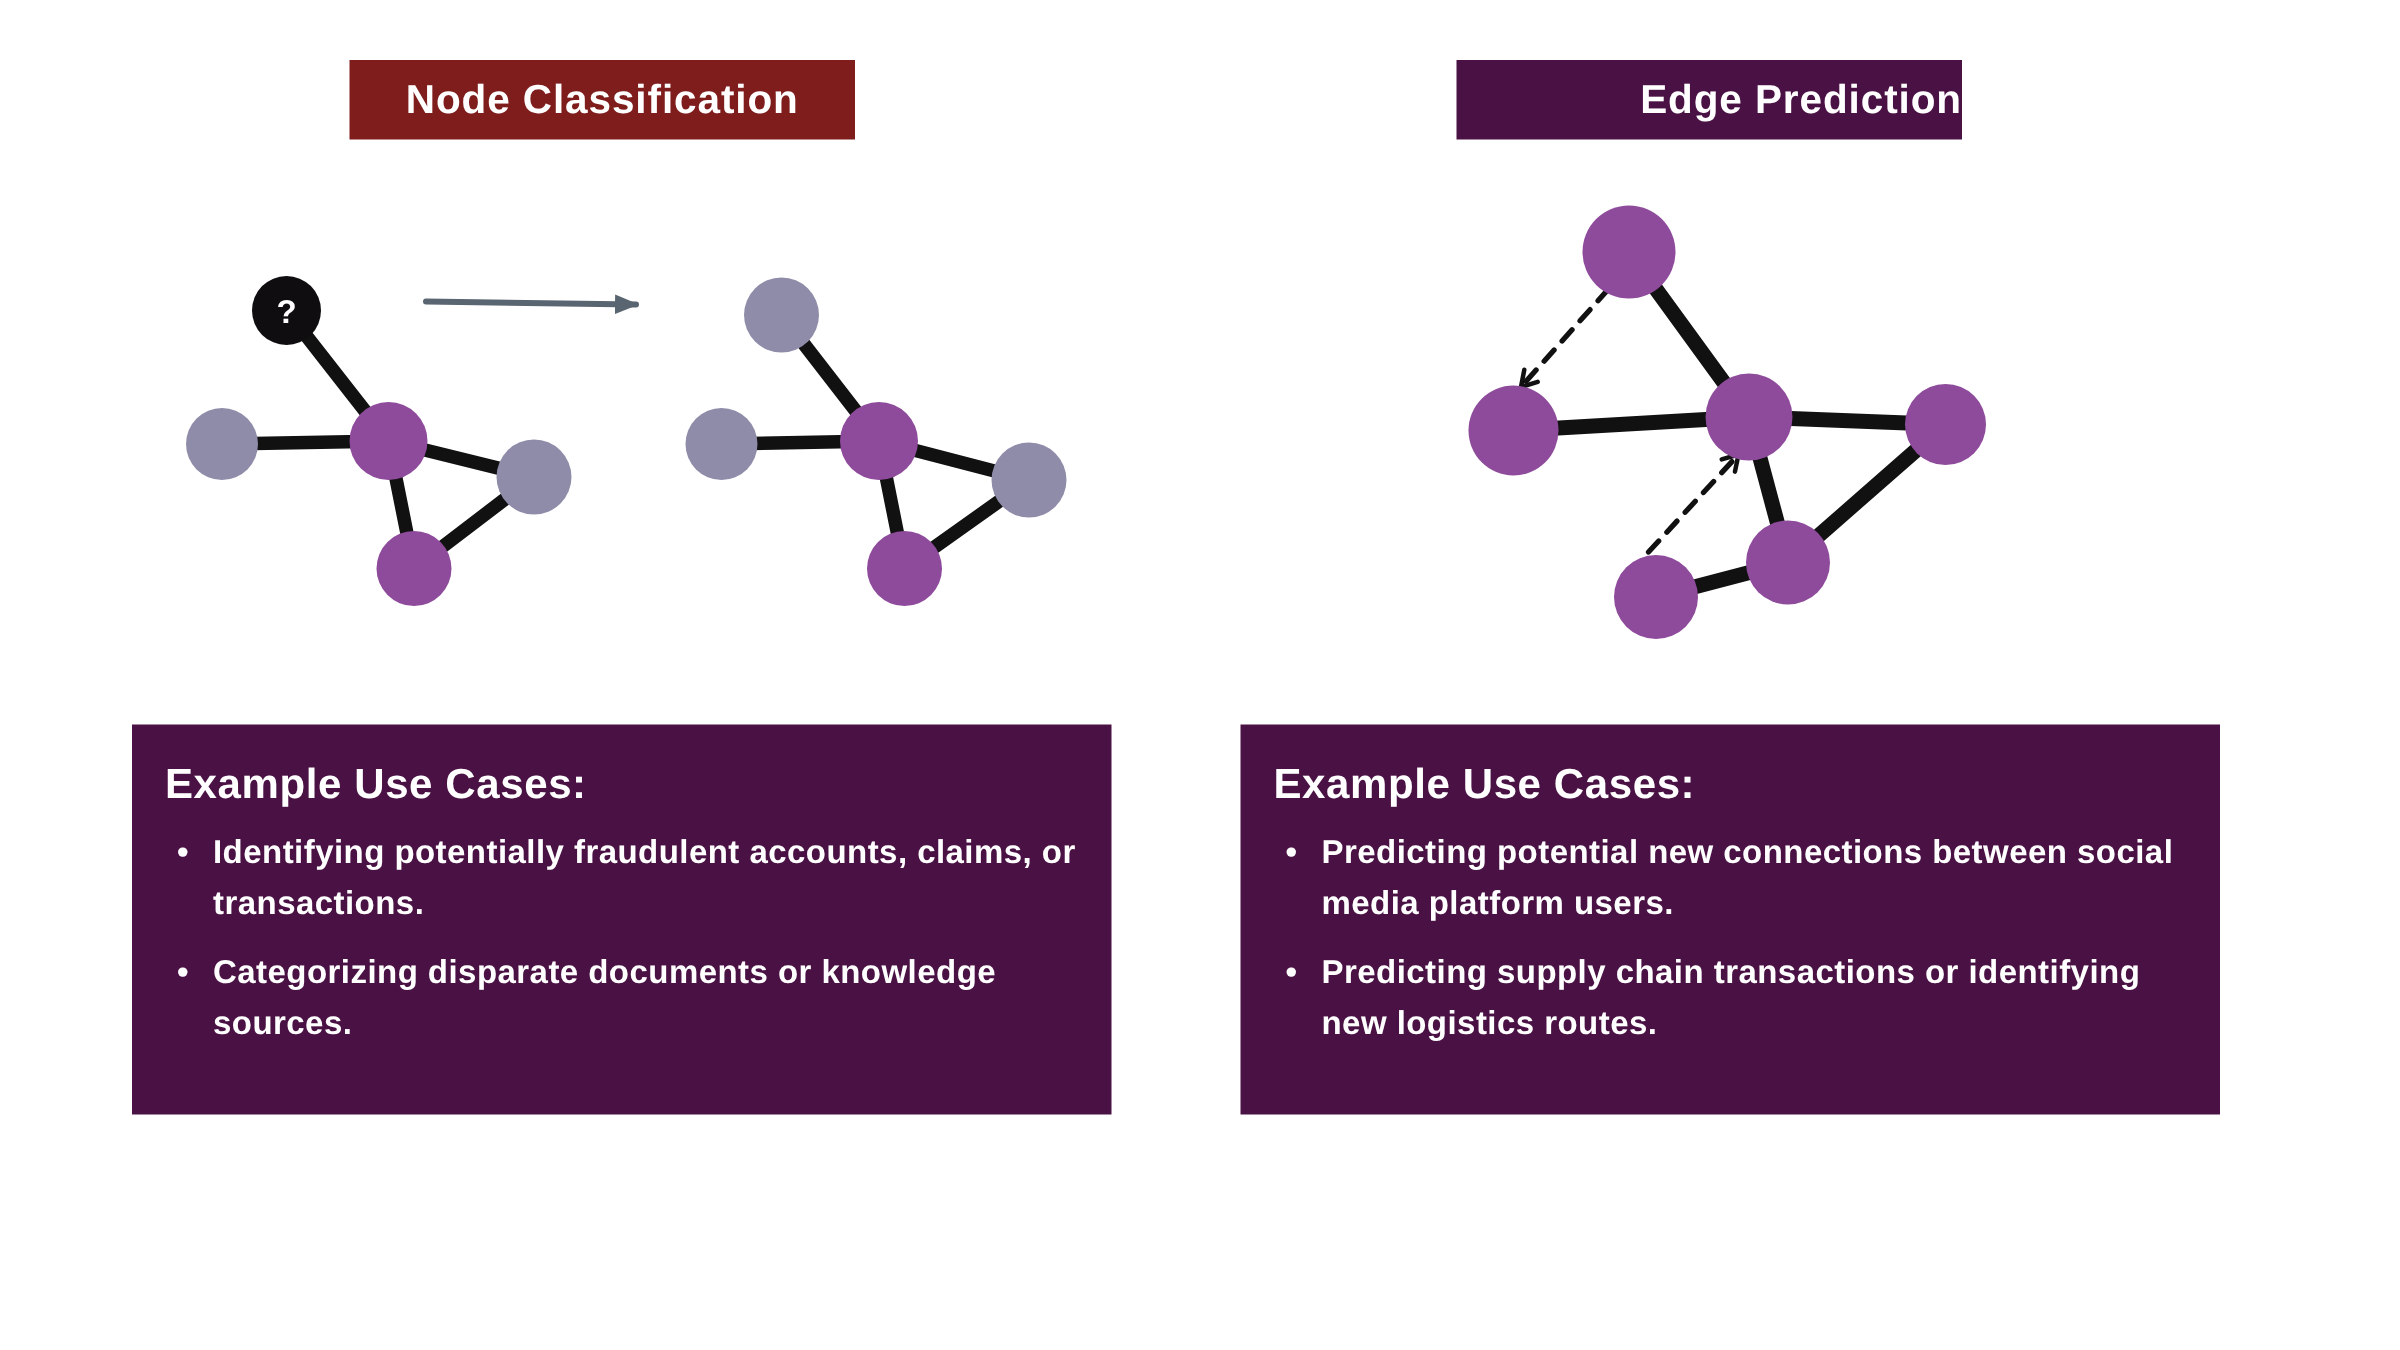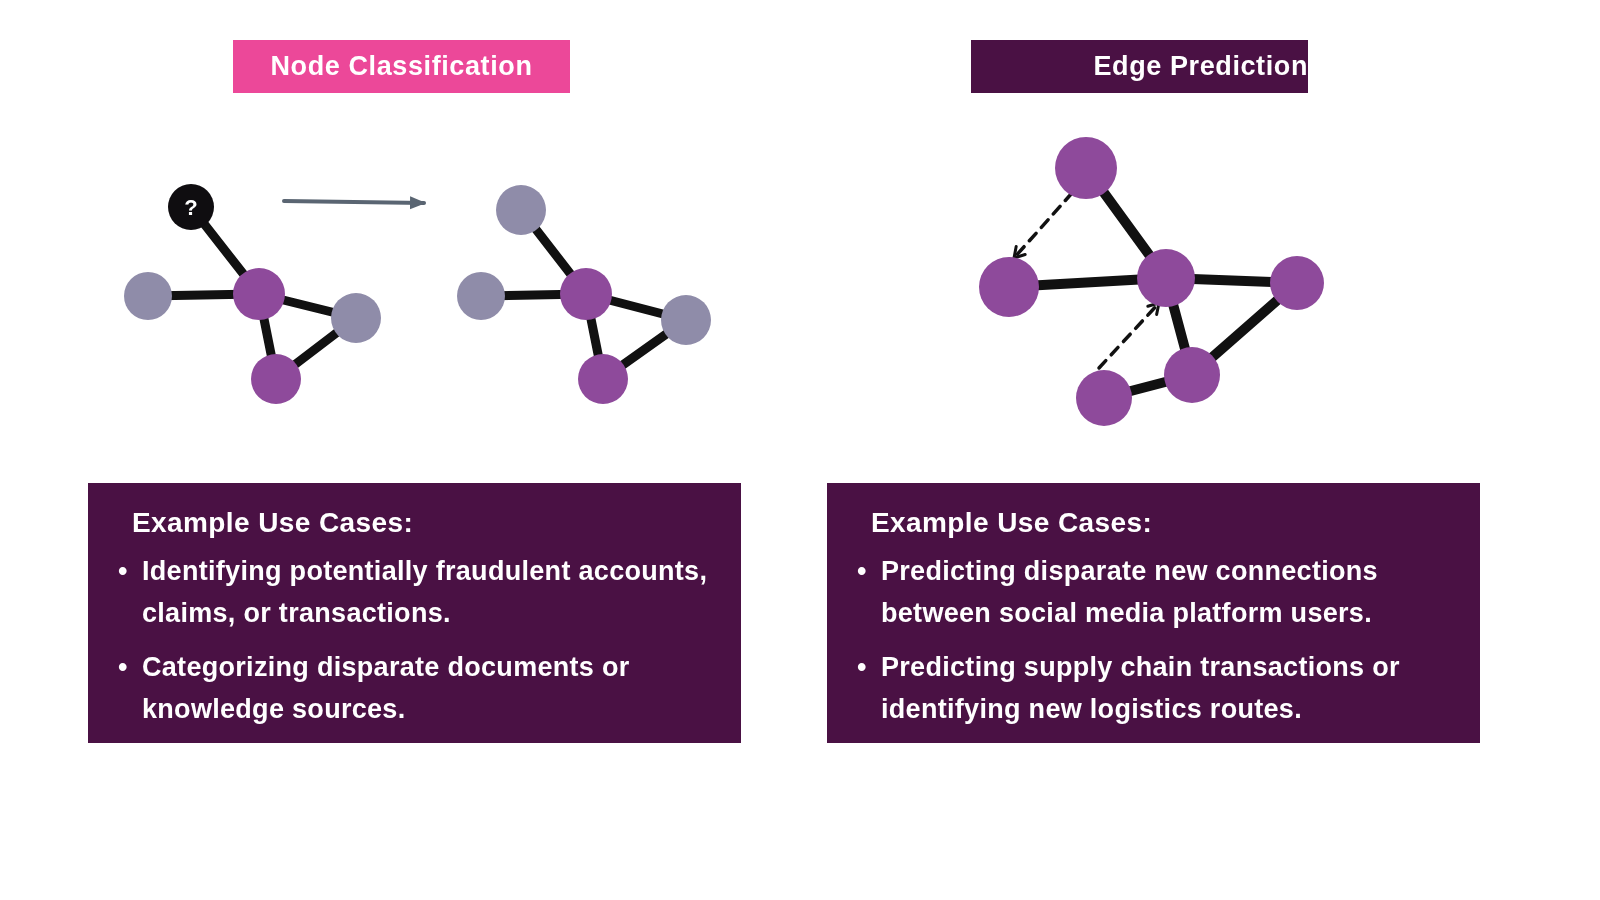--- a/index.html
+++ b/index.html
@@ -43,28 +43,27 @@
     color: #ffffff;
     padding: 24px 22px 20px 22px;
   }
   .usecase-left  { left: 88px; }
   .usecase-right { left: 827px; }
   .usecase-heading {
     font-size: 28px;
     font-weight: 700;
     letter-spacing: 0.4px;
     margin-bottom: 8px;
-    margin-left: 22px;
   }
   .usecase-list {
     list-style: none;
   }
   .usecase-list li {
     position: relative;
-    font-size: 27px;
+    font-size: 22px;
     font-weight: 700;
     letter-spacing: 0.3px;
     line-height: 1.55;
     padding-left: 32px;
     margin-top: 12px;
   }
   .usecase-list li::before {
     content: "\2022";
     position: absolute;
     left: 8px;
@@ -121,37 +120,37 @@
         <circle cx="1086" cy="168" r="31" fill="#8e4a9b"></circle>
         <circle cx="1009" cy="287" r="30" fill="#8e4a9b"></circle>
         <circle cx="1166" cy="278" r="29" fill="#8e4a9b"></circle>
         <circle cx="1297" cy="283" r="27" fill="#8e4a9b"></circle>
         <circle cx="1192" cy="375" r="28" fill="#8e4a9b"></circle>
         <circle cx="1104" cy="398" r="28" fill="#8e4a9b"></circle>
       </g>
       <line x1="284" y1="201" x2="424" y2="203" stroke="#5a6572" stroke-width="4" stroke-linecap="round" marker-end="url(#arrow-solid)"></line>
     </svg>
 
-  <div class="banner banner-left" style="background-color: #ec4899; text-align: right;">
+  <div class="banner banner-left" style="background-color: #7f1d1d; text-align: right;">
     <span>Node Classification</span>
   </div>
 
   <div class="banner banner-right" style="background-color: rgb(74, 17, 68); justify-content: flex-end;">
     <span>Edge Prediction</span>
   </div>
 
   <div class="usecase-box usecase-left" style="background-color: rgb(74, 17, 68);">
     <div class="usecase-heading">Example Use Cases:</div>
     <ul class="usecase-list">
         <li>Identifying potentially fraudulent accounts, claims, or transactions.</li>
         <li>Categorizing disparate documents or knowledge sources.</li>
       </ul>
   </div>
 
   <div class="usecase-box usecase-right" style="background-color: rgb(74, 17, 68);">
     <div class="usecase-heading">Example Use Cases:</div>
     <ul class="usecase-list">
-        <li>Predicting disparate new connections between social media platform users.</li>
+        <li>Predicting potential new connections between social media platform users.</li>
         <li>Predicting supply chain transactions or identifying new logistics routes.</li>
       </ul>
   </div>
 
 </div>
 
 </body></html>

